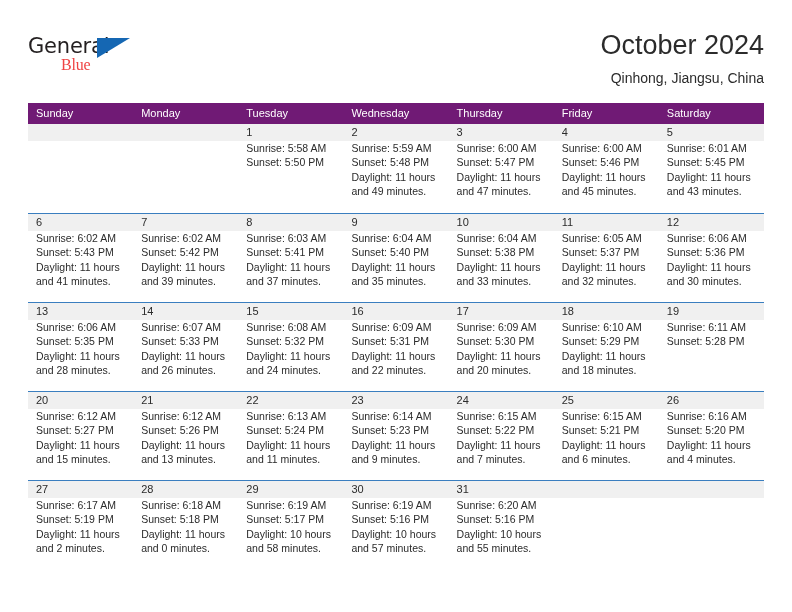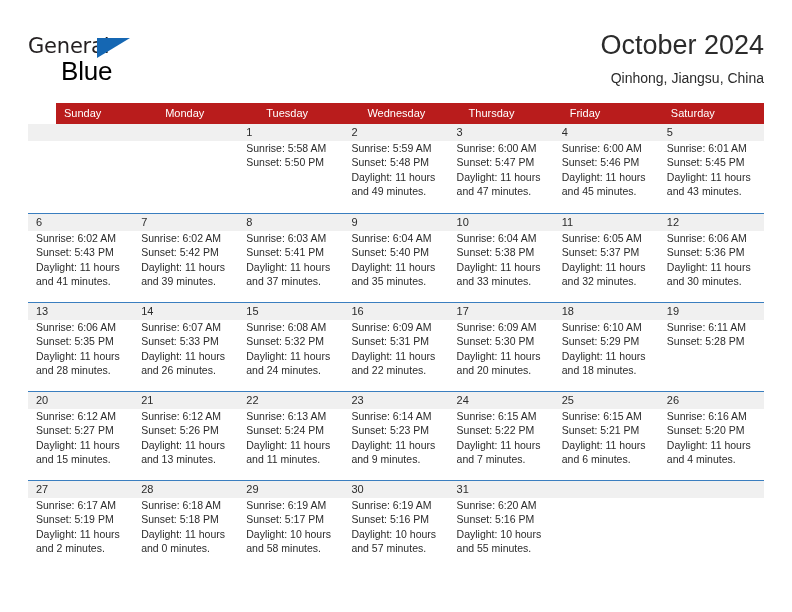--- a/index.html
+++ b/index.html
@@ -54,23 +54,23 @@
     top: 4px;
     width: 0;
     height: 0;
     border-left: 33px solid #1567b3;
     border-bottom: 20px solid transparent;
   }
   .logo-blue {
     position: absolute;
     left: 33px;
     top: 22px;
-    font-size: 26px;
-    color: #000000;
-    font-family: Liberation Sans, sans-serif;
+    font-size: 16px;
+    color: #ef4444;
+    font-family: Liberation Serif, serif;
     font-weight: 400;
     letter-spacing: -0.2px;
   }
 
   .title-wrap {
     position: absolute;
     right: 0;
     top: 0;
     text-align: right;
   }
@@ -92,23 +92,22 @@
 
   
   .calendar {
     position: absolute;
     left: 28px;
     top: 103px;
     width: 736px;
   }
   .weekdays {
     display: flex;
-    background: #b91c1c;
+    background: #701a75;
     height: 21px;
-    margin-left: 28px;
   }
   .weekday {
     flex: 1 1 0;
     color: #ffffff;
     font-size: 11px;
     line-height: 21px;
     padding-left: 8px;
     box-sizing: border-box;
     white-space: nowrap;
     overflow: hidden;

